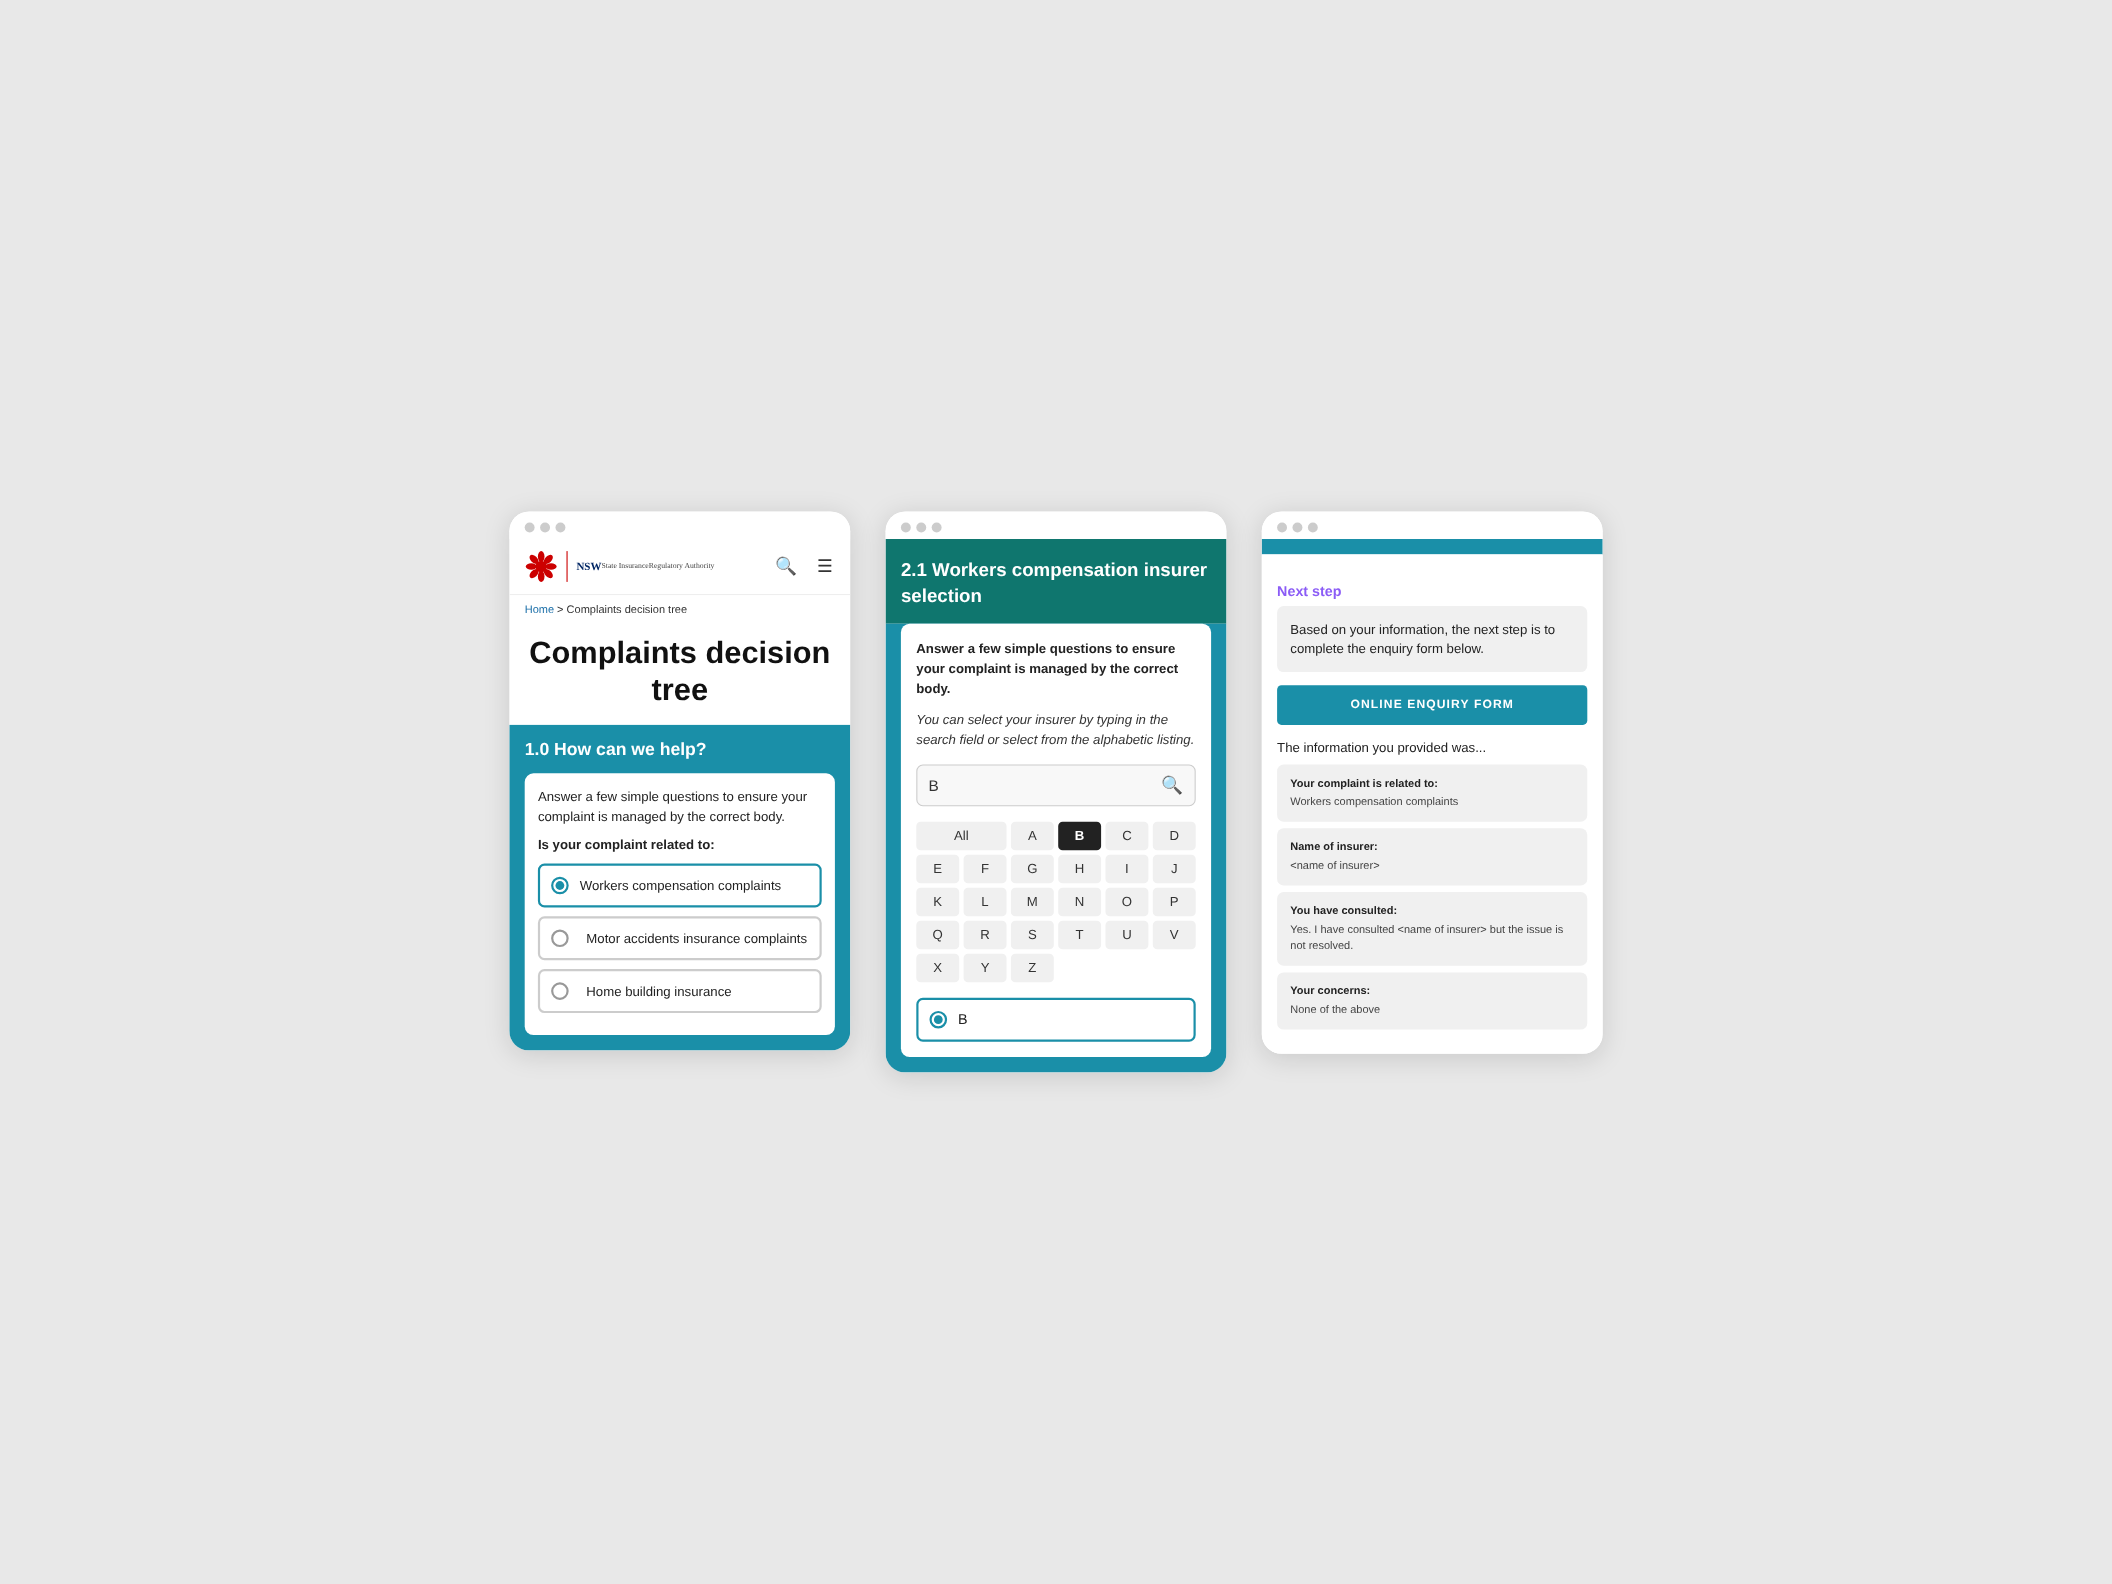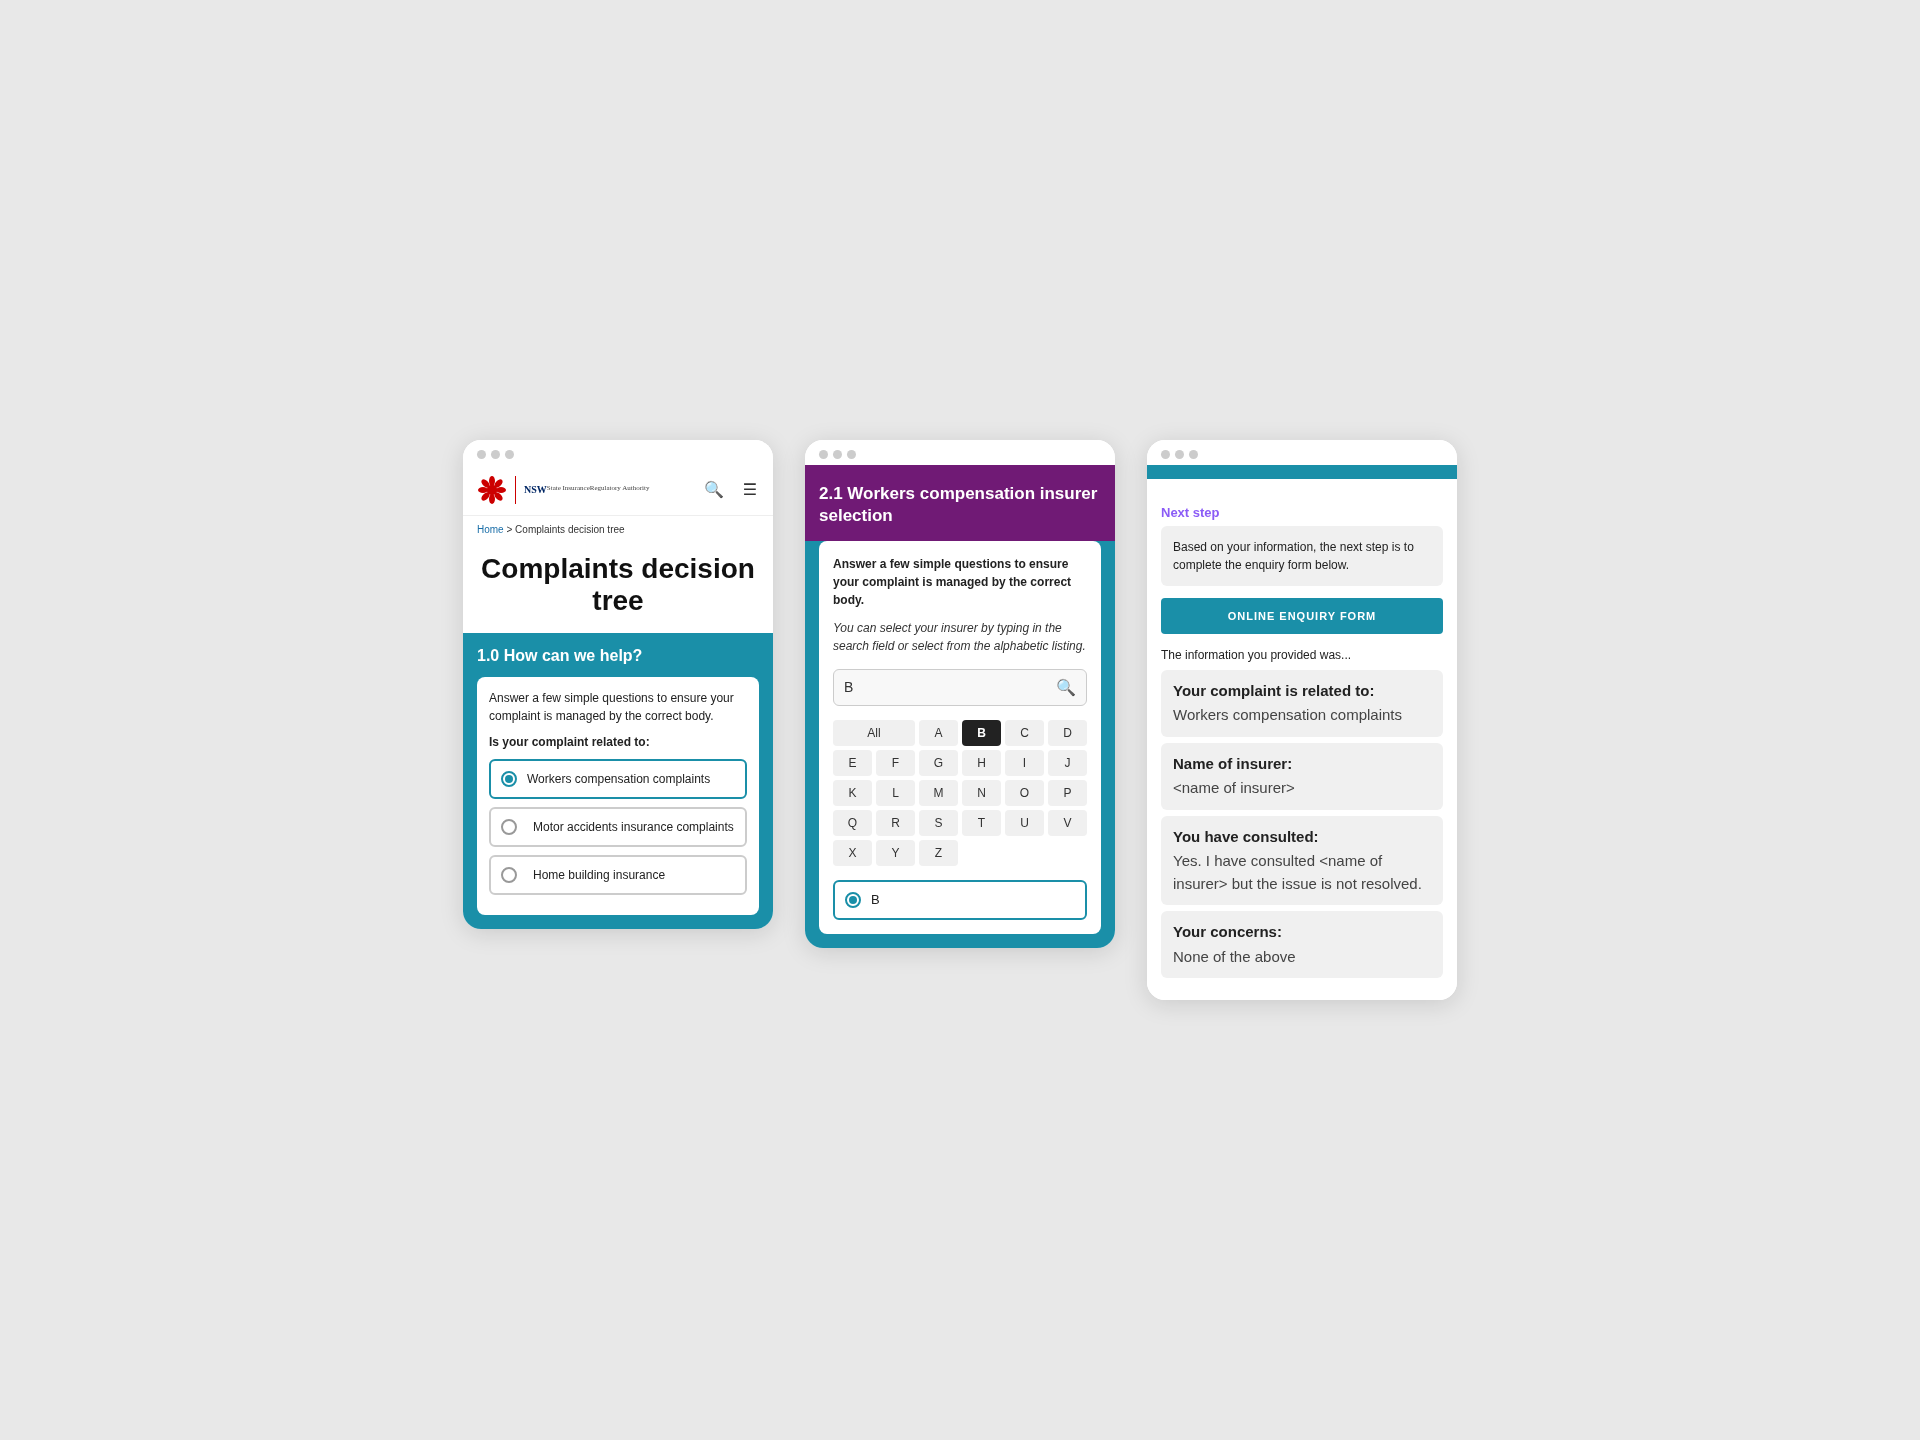--- a/index.html
+++ b/index.html
@@ -162,21 +162,21 @@
     .radio-circle.filled::after {
       content: '';
       width: 8px; height: 8px;
       border-radius: 50%;
       background: #1a8fa8;
     }
     .radio-circle.empty { border-color: #999; }
 
     
     .s2-blue-header {
-      background: #701a75;
+      background: #0f766e;
       padding: 18px 14px 14px 14px;
     }
     .s2-header-title {
       color: #fff;
       font-size: 17px;
       font-weight: bold;
       line-height: 1.3;
     }
     .s2-body {
       background: #1a8fa8;
@@ -298,21 +298,21 @@
     }
     .s3-provided-label {
       font-size: 12px;
       color: #222;
       margin-bottom: 8px;
     }
     .s3-info-card {
       background: #f0f0f0;
       border-radius: 6px;
       padding: 10px 12px;
-      font-size: 15px;
+      font-size: 10px;
       color: #222;
       margin-bottom: 6px;
       line-height: 1.5;
     }
     .s3-info-card .label {
       font-weight: bold;
       display: block;
       margin-bottom: 2px;
     }
     .s3-info-card .value {

